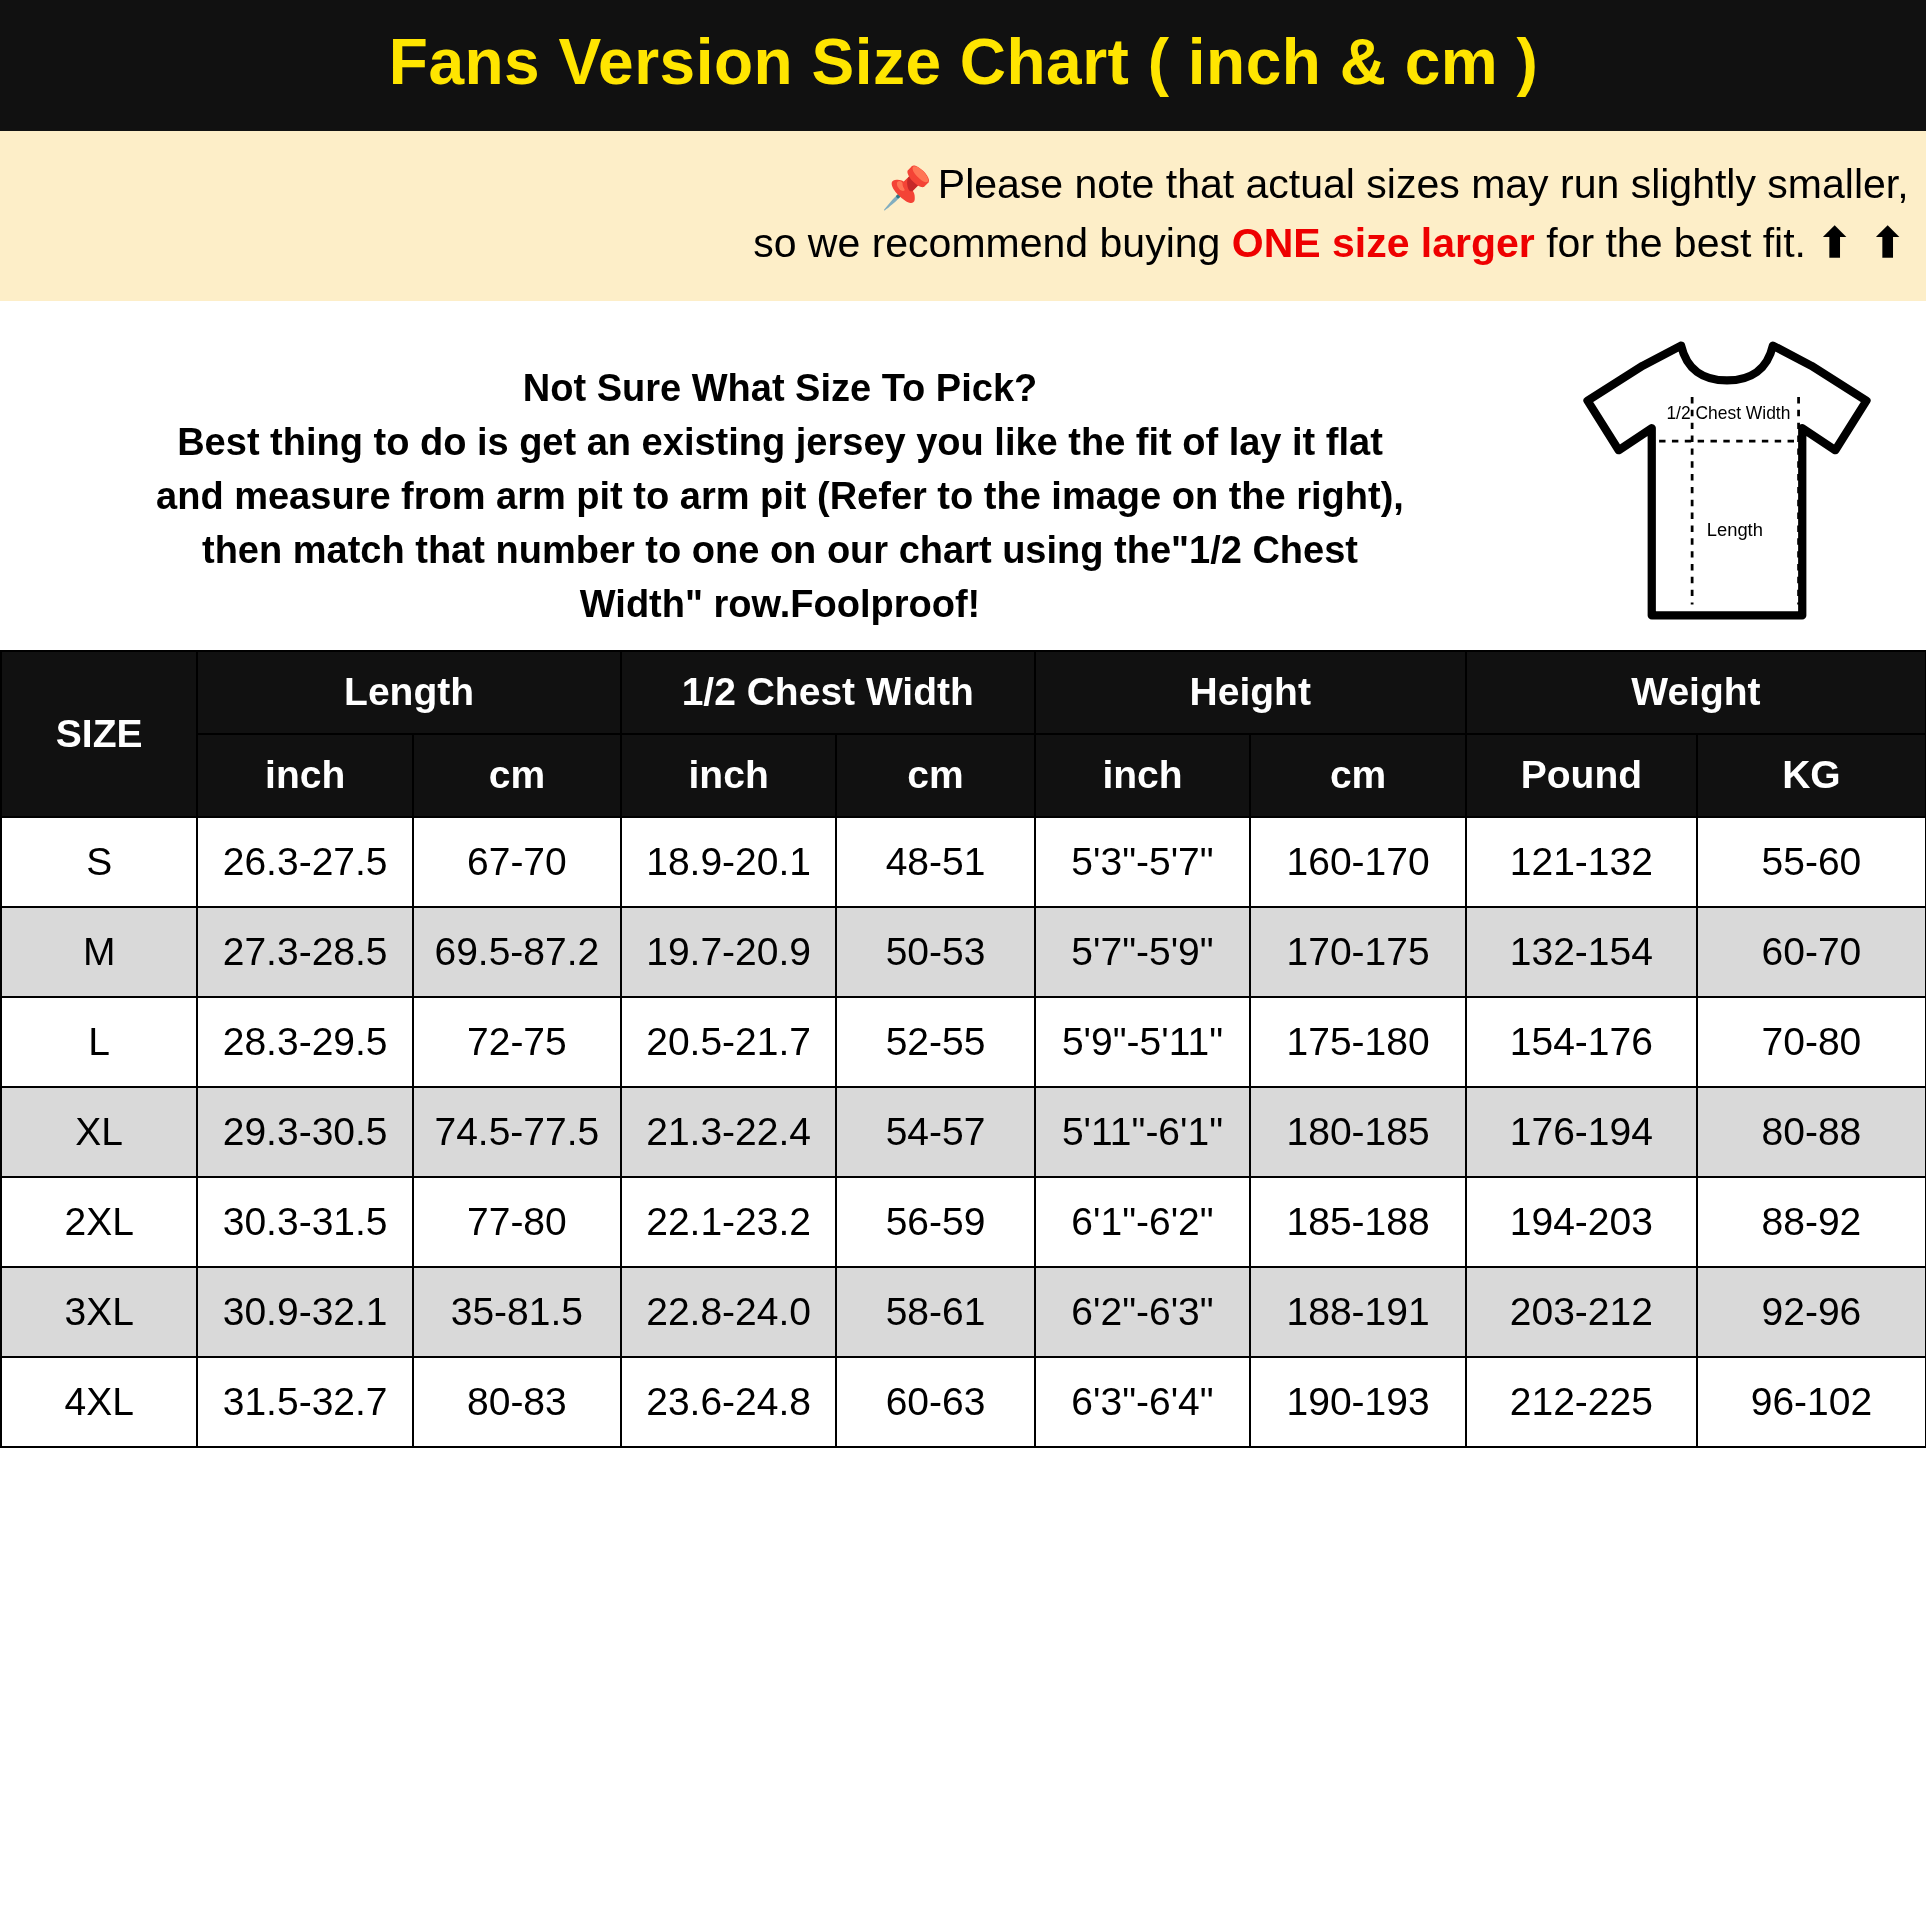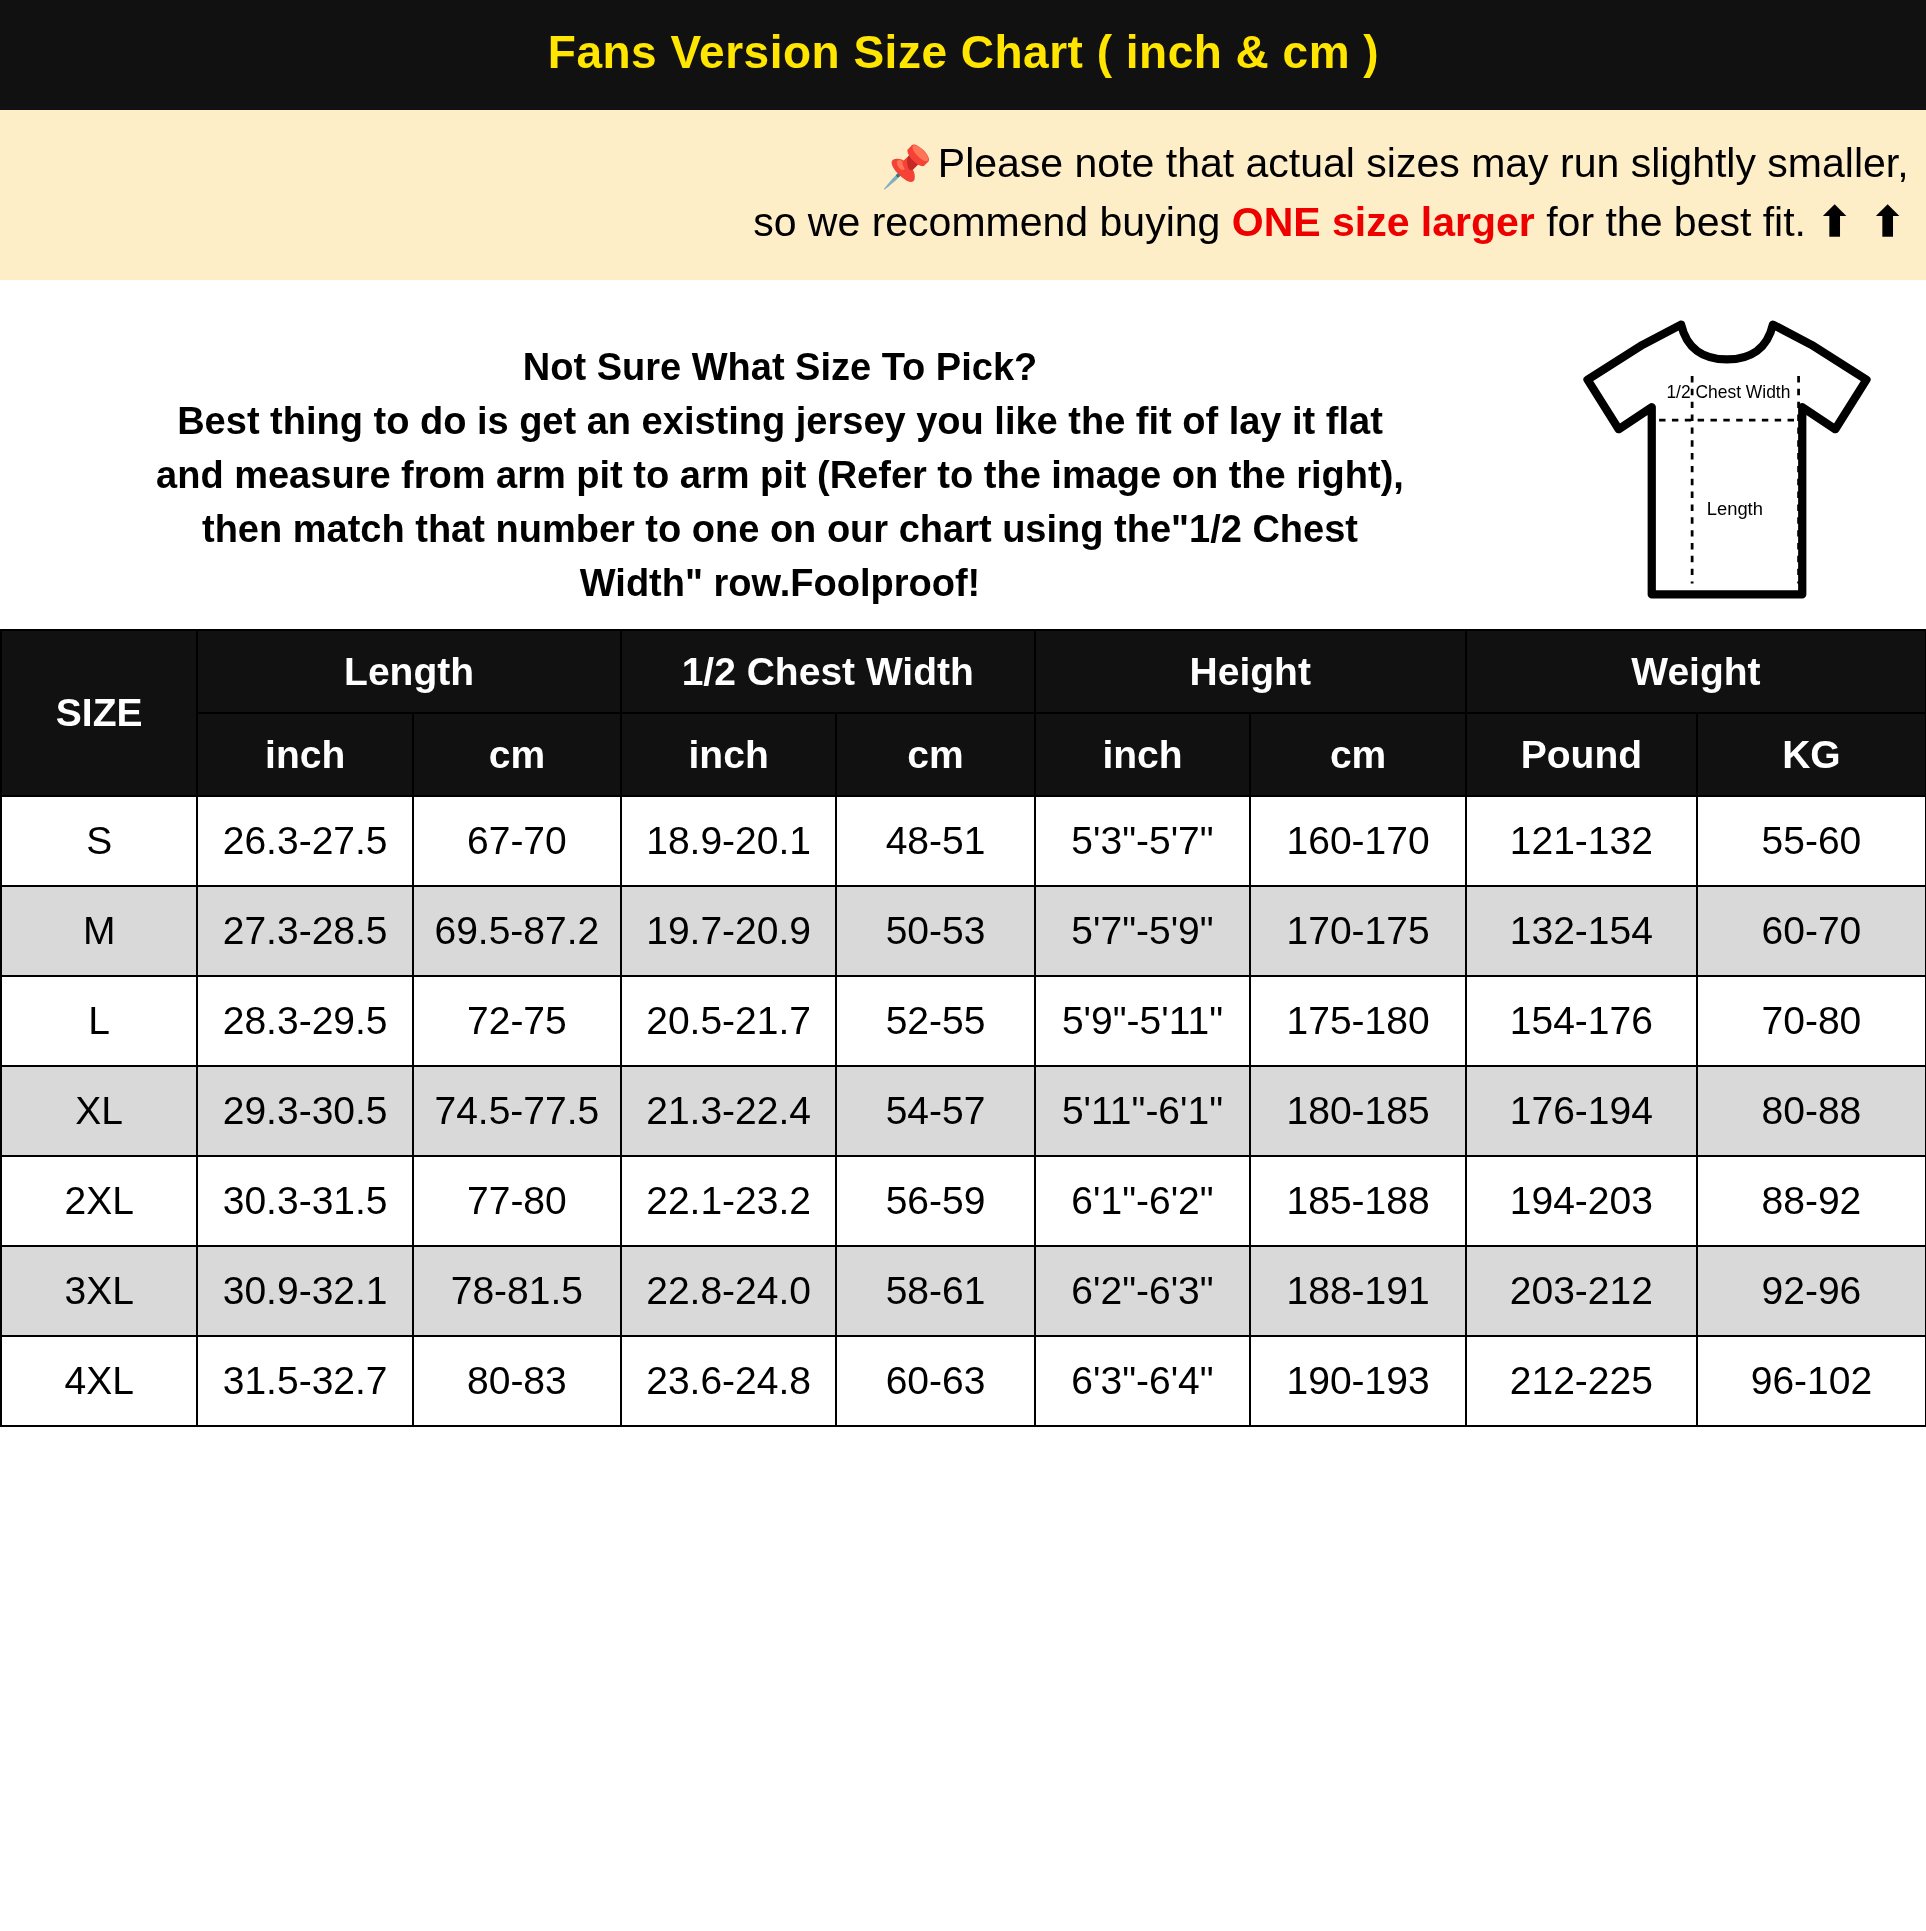--- a/index.html
+++ b/index.html
@@ -16,21 +16,21 @@
     display: flex;
     flex-direction: column;
   }
 
   
   .title-bar {
     background: #111111;
     color: #ffe500;
     text-align: center;
     padding: 26px 9.2px 31px 9.2px;
-    font-size: 46px;
+    font-size: 64px;
     font-weight: bold;
     letter-spacing: 0.5px;
     line-height: 1.15;
   }
 
   
   .note-band {
     background: #fdeec8;
     text-align: right;
     padding: 24px 18.4px 27.5px 18.4px;
@@ -234,21 +234,21 @@
           <td>22.1-23.2</td>
           <td>56-59</td>
           <td>6'1"-6'2"</td>
           <td>185-188</td>
           <td>194-203</td>
           <td>88-92</td>
         </tr>
         <tr class="shaded">
           <td>3XL</td>
           <td>30.9-32.1</td>
-          <td>78-81.5</td>
+          <td>35-81.5</td>
           <td>22.8-24.0</td>
           <td>58-61</td>
           <td>6'2"-6'3"</td>
           <td>188-191</td>
           <td>203-212</td>
           <td>92-96</td>
         </tr>
         <tr>
           <td>4XL</td>
           <td>31.5-32.7</td>

